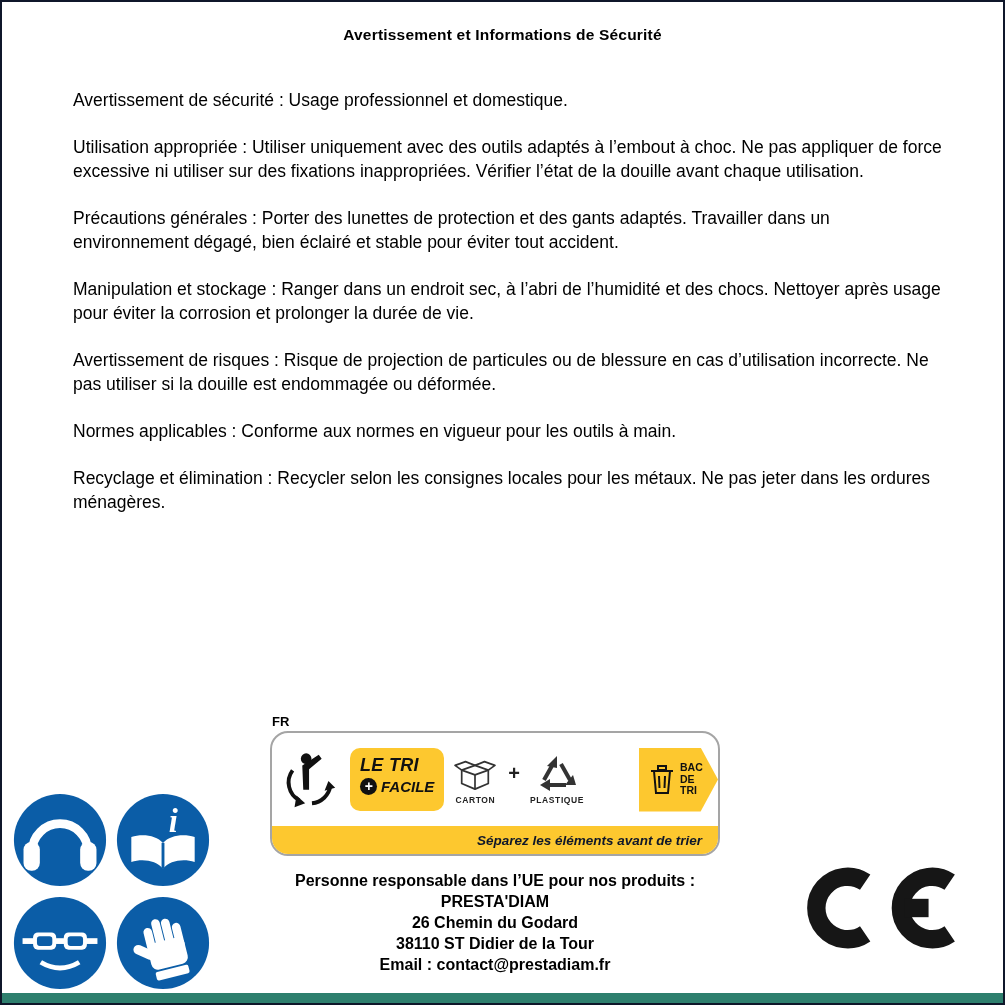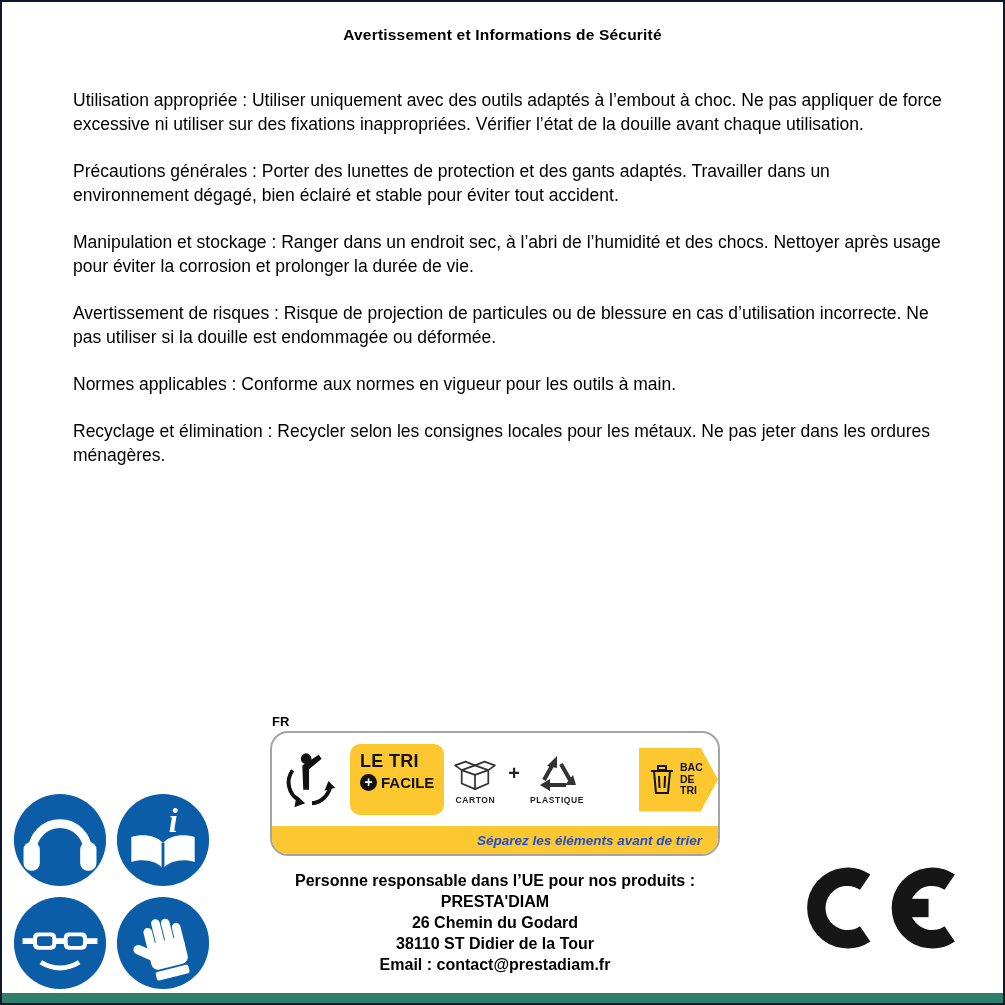--- a/index.html
+++ b/index.html
@@ -23,53 +23,54 @@
               grid-template-columns:96px 96px;grid-auto-rows:96px;gap:7px 7px;}
   .picto{width:96px;height:96px;}
   .picto svg{width:100%;height:100%;display:block;}
 
   
   .fr-tag{position:absolute;left:270px;top:712px;font-size:13px;font-weight:bold;}
   .tri-label{position:absolute;left:268px;top:729px;width:450px;height:125px;
              border:2px solid #a5a5a5;border-radius:18px;background:#fff;
              box-sizing:border-box;display:flex;flex-direction:column;overflow:hidden;}
   .tri-main{flex:1;display:flex;align-items:center;gap:8px;padding:4px 0 4px 8px;}
-  .tri-badge{background:#fdc82f;border-radius:10px;padding:7px 10px 24px 10px;flex:0 0 auto;}
+  .tri-badge{background:#fdc82f;border-radius:10px;padding:7px 10px 16px 10px;flex:0 0 auto;font-style:italic;}
   .tri-badge .l1{font-size:18px;font-weight:800;letter-spacing:.3px;color:#111;}
   .tri-badge .l2{display:flex;align-items:center;gap:4px;margin-top:2px;}
   .plus-circle{width:17px;height:17px;border-radius:50%;background:#111;color:#fff;
                font-size:14px;font-weight:bold;line-height:17px;text-align:center;}
   .tri-badge .l2 span.fac{font-size:15px;font-weight:800;color:#111;}
   .mat{display:flex;flex-direction:column;align-items:center;gap:3px;flex:0 0 auto;}
   .mat .mat-label{font-size:8.5px;font-weight:bold;letter-spacing:.6px;color:#222;}
   .joiner{font-size:20px;font-weight:bold;color:#222;margin:0 2px 12px 2px;}
   .chevron{margin-left:auto;width:79px;height:64px;background:#fdc82f;
            clip-path:polygon(0 0,78% 0,100% 50%,78% 100%,0 100%);
            display:flex;align-items:center;gap:5px;padding-left:10px;box-sizing:border-box;}
   .bin-text{font-size:10.5px;font-weight:800;line-height:1.1;color:#111;}
   .tri-footer{height:28px;background:#fdc82f;display:flex;align-items:center;
               justify-content:flex-end;padding-right:16px;
-              font-size:13.5px;font-style:italic;font-weight:bold;color:#1d4ed8;}
+              font-size:13.5px;font-style:italic;font-weight:bold;color:#0f172a;}
 
   
   .resp{position:absolute;left:253px;top:868px;width:480px;text-align:center;
         font-size:16px;font-weight:bold;line-height:21px;}
 
   
   .ce{position:absolute;left:797px;top:856px;width:170px;height:100px;}
   .ce svg{width:100%;height:100%;display:block;}
 </style>
 </head>
 <body>
 
 <div class="page">
 
   <div class="title">Avertissement et Informations de Sécurité</div>
 
   <div class="bodytext">
+    <p>Avertissement de sécurité : Usage professionnel et domestique.</p>
     <p>Utilisation appropriée : Utiliser uniquement avec des outils adaptés à l’embout à choc. Ne pas appliquer de force excessive ni utiliser sur des fixations inappropriées. Vérifier l’état de la douille avant chaque utilisation.</p>
     <p>Précautions générales : Porter des lunettes de protection et des gants adaptés. Travailler dans un environnement dégagé, bien éclairé et stable pour éviter tout accident.</p>
     <p>Manipulation et stockage : Ranger dans un endroit sec, à l’abri de l’humidité et des chocs. Nettoyer après usage pour éviter la corrosion et prolonger la durée de vie.</p>
     <p>Avertissement de risques : Risque de projection de particules ou de blessure en cas d’utilisation incorrecte. Ne pas utiliser si la douille est endommagée ou déformée.</p>
     <p>Normes applicables : Conforme aux normes en vigueur pour les outils à main.</p>
     <p class="lastpara">Recyclage et élimination : Recycler selon les consignes locales pour les métaux. Ne pas jeter dans les ordures ménagères.</p>
   </div>
 
   <div class="picto-grid">
     <div class="picto">

